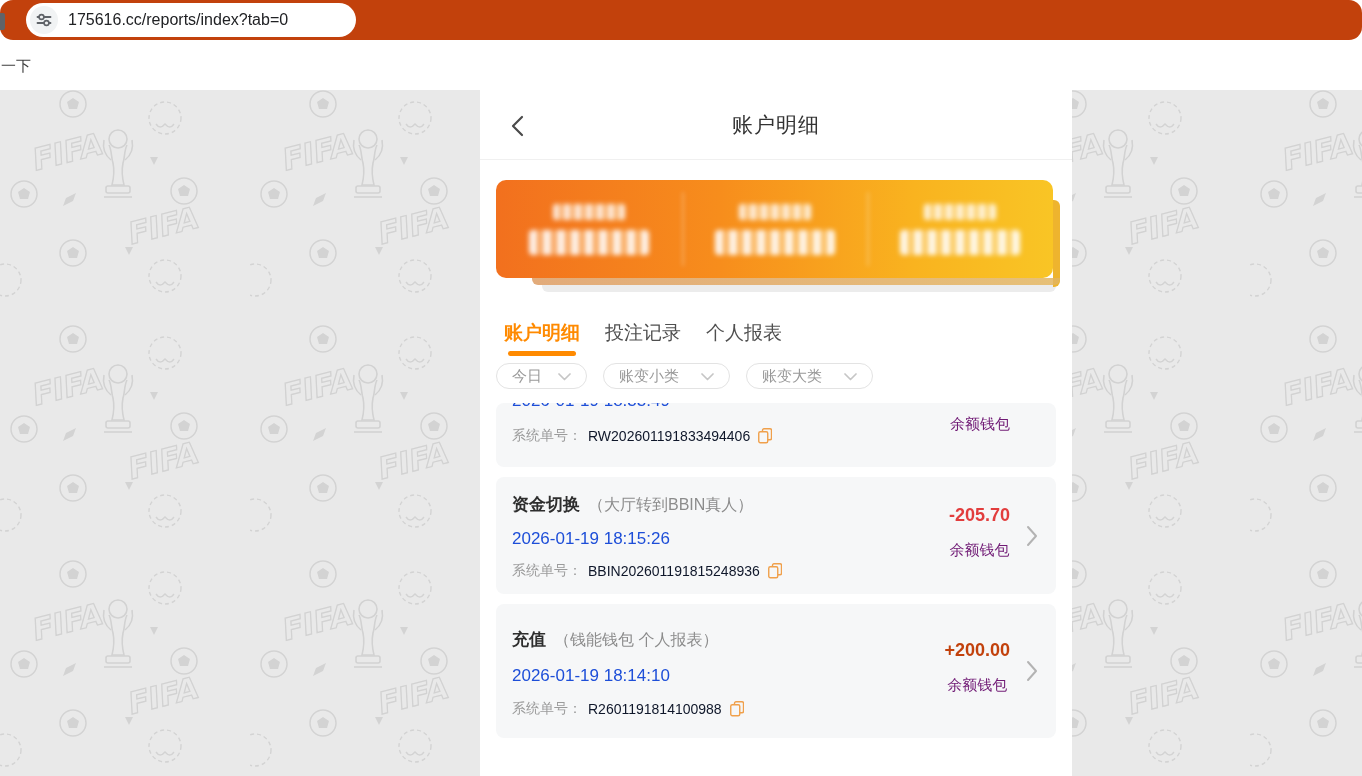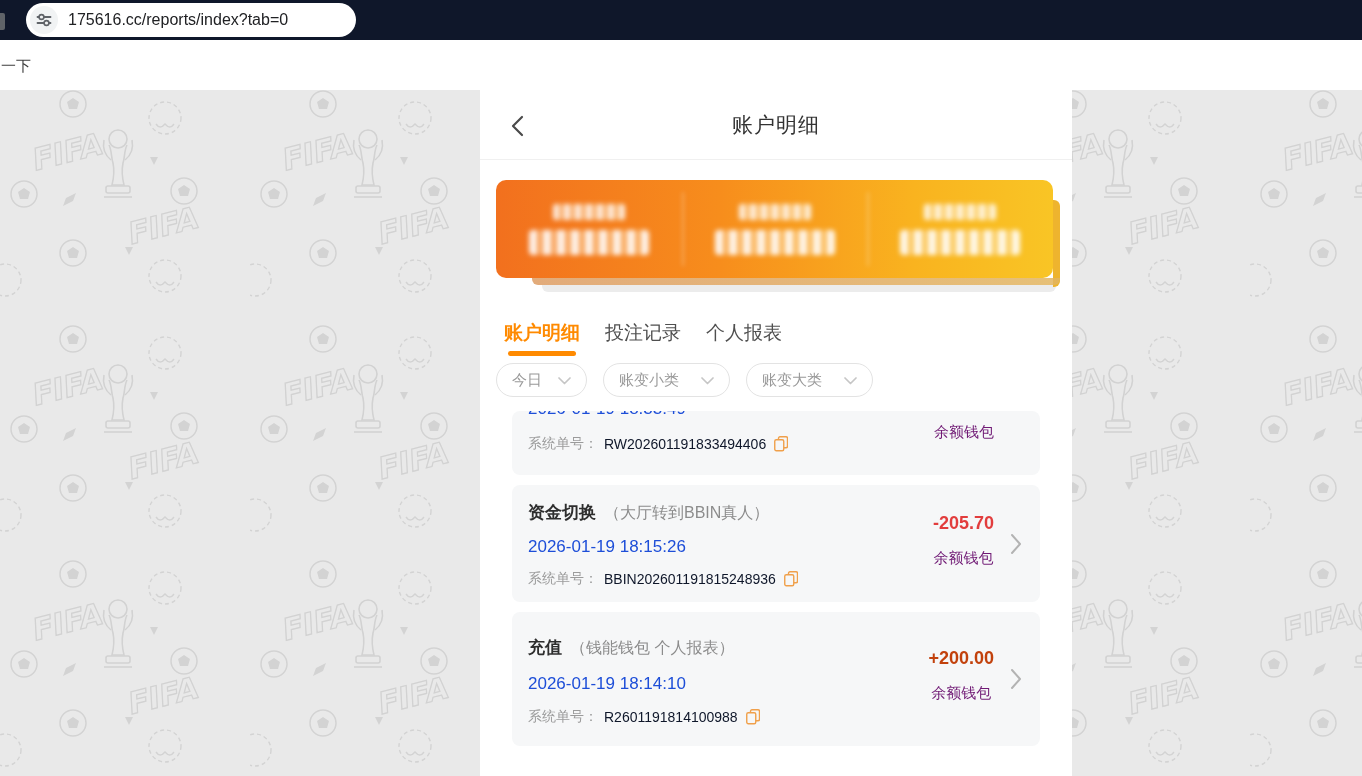--- a/index.html
+++ b/index.html
@@ -1,21 +1,21 @@
 <!DOCTYPE html>
 <html><head>
 <meta charset="utf-8">
 <style>
   * { margin:0; padding:0; box-sizing:border-box; }
   html,body { width:1362px; height:776px; overflow:hidden; }
   body { font-family:"Liberation Sans","DejaVu Sans",sans-serif; background:#fff; }
   .screen { position:relative; width:1362px; height:776px; overflow:hidden; }
 
   
-  .chrome { position:absolute; left:0; top:0; width:1362px; height:40px; background:#0f172a; }
+  .chrome { position:absolute; left:0; top:0; width:1362px; height:40px; background:#c2410c;border-radius:13px; }
   .edge-fragment { position:absolute; left:0; top:13px; width:5px; height:17px; background:#5f6368; border-radius:0 2px 2px 0; }
   .omnibox { position:absolute; left:26px; top:3px; height:34px; width:330px; background:#ffffff; border-radius:17px; display:flex; align-items:center; padding-left:4px; }
   .site-chip { width:28px; height:28px; border-radius:50%; background:#f1f3f4; display:flex; align-items:center; justify-content:center; flex:0 0 auto; cursor:pointer; }
   .url-text { margin-left:10px; font-size:16px; color:#202124; white-space:nowrap; }
 
   
   .page-strip { position:absolute; left:0; top:40px; width:1362px; height:50px; background:#ffffff; }
   .partial-text { position:absolute; left:1px; top:17px; font-size:15px; color:#3c3c3c; }
 
   
@@ -49,27 +49,27 @@
   .stack-strip2 { position:absolute; left:62px; top:105px; width:514px; height:7px; border-radius:0 0 6px 6px; background:#ececec; z-index:1; }
 
   
   .tabs { display:flex; gap:25px; padding:0 24px; margin-top:16px; height:50px; align-items:center; }
   .tab { position:relative; font-size:19px; color:#4f4f4f; height:100%; display:flex; align-items:center; cursor:pointer; }
   .tab.active { color:#ff8a00; font-weight:700; }
   .tab.active::after { content:""; position:absolute; left:50%; transform:translateX(-50%); bottom:2px; width:68px; height:5px; border-radius:3px; background:#ff8a00; }
 
   
   .filters { display:flex; gap:16px; padding:5px 16px 14px; }
-  .pill { height:34px; border:1px solid #e3e3e3; border-radius:19px; display:flex; align-items:center; padding:0 15px; cursor:pointer; background:#fff; }
+  .pill { height:26px; border:1px solid #e3e3e3; border-radius:19px; display:flex; align-items:center; padding:0 15px; cursor:pointer; background:#fff; }
   .pill-label { font-size:15px; color:#999; }
   .pill .chev { margin-left:16px; margin-top:2px; }
   .pill.small .chev { margin-left:22px; }
 
   
-  .list { padding:0 32px; }
+  .list { padding:0 16px; }
   .txn { position:relative; background:#f6f7f8; border-radius:8px; margin-bottom:10px; }
   .txn-main { padding:0 16px; }
   .txn-title-row { display:flex; align-items:baseline; }
   .txn-type { font-size:17px; font-weight:700; color:#2e2e2e; }
   .txn-note { font-size:16px; color:#8c8c8c; margin-left:8px; }
   .txn-date { font-size:17px; color:#1d4ed8; }
   .txn-order { display:flex; align-items:center; gap:6px; }
   .order-label { font-size:14px; color:#9b9b9b; }
   .order-no { font-size:14px; color:#0f172a; }
   .copy-btn { display:flex; cursor:pointer; margin-left:2px; }

